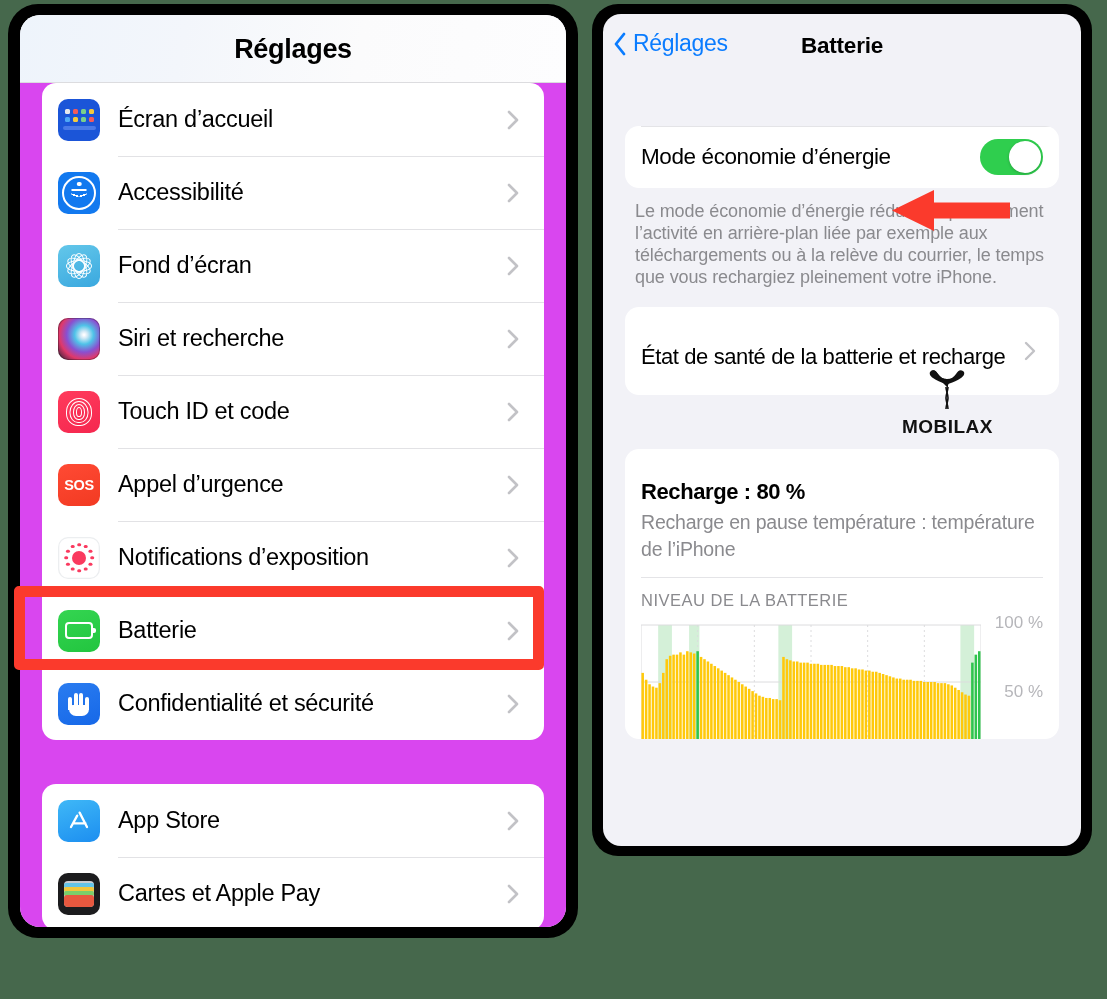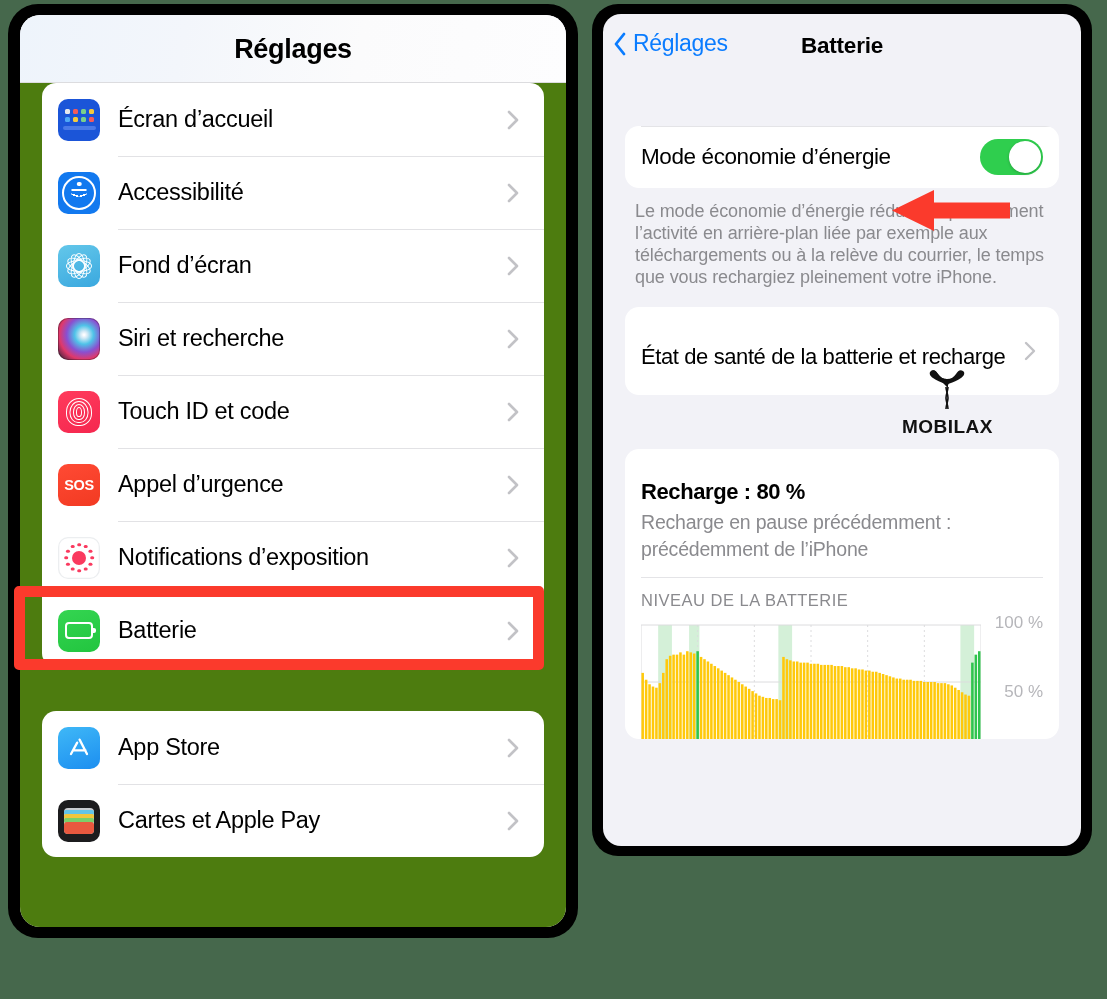--- a/index.html
+++ b/index.html
@@ -17,21 +17,21 @@
   
   #left-phone{left:8px;top:4px;width:570px;height:934px;border-radius:30px;}
   #left-phone .screen{left:12px;top:11px;right:12px;bottom:11px;width:auto;height:auto;
       background:#f2f2f7;border-radius:20px;}
 
   .l-header{position:relative;height:67px;background:linear-gradient(100deg,#eef4fb 0%,#f3f6fb 30%,#fbfbfc 62%,#fdfdfe 100%);
       border-bottom:1px solid #dcdcdf;}
   .l-header .title{position:absolute;left:0;right:0;top:19px;text-align:center;
       font-size:27px;font-weight:700;color:#000;letter-spacing:-.3px;}
 
-  .l-scroll{position:relative;height:calc(100% - 68px);background:#4d7c0f;}
+  .l-scroll{position:relative;height:calc(100% - 68px);background:#d946ef;}
 
   .card{background:#fff;border-radius:14px;margin:0 22px;overflow:hidden;}
   .row{position:relative;display:flex;align-items:center;height:73px;padding-left:16px;}
   .row + .row .sep{position:absolute;left:76px;right:0;top:0;height:1px;background:#e2e2e5;}
   .row .label{flex:1;font-size:23.5px;color:#000;letter-spacing:-.3px;margin-left:18px;}
   .chev{width:26px;margin-right:18px;color:#c2c2c6;font-size:22px;line-height:1;
       display:flex;align-items:center;justify-content:center;}
   .chev svg{display:block;}
 
   .ico{width:42px;height:42px;border-radius:10px;flex:0 0 42px;position:relative;overflow:hidden;
@@ -296,20 +296,38 @@
               <div class="b"></div>
             </div>
           <div class="label">Batterie</div>
           <div class="chev">
               <svg width="12" height="20" viewBox="0 0 12 20">
                 <path d="M2 2 L10 10 L2 18" fill="none" stroke="currentColor" stroke-width="2.6" stroke-linecap="round" stroke-linejoin="round"></path>
               </svg>
             </div>
         </div>
 
+        <div class="row">
+          <div class="sep"></div>
+          <div class="ico ico-priv">
+            <div class="hand">
+              <i style="left:0px;height:13px;"></i>
+              <i style="left:5.5px;height:17px;"></i>
+              <i style="left:11px;height:17px;"></i>
+              <i style="left:16.5px;height:13px;"></i>
+              <span class="palm"></span>
+            </div>
+          </div>
+          <div class="label">Confidentialité et sécurité</div>
+          <div class="chev">
+              <svg width="12" height="20" viewBox="0 0 12 20">
+                <path d="M2 2 L10 10 L2 18" fill="none" stroke="currentColor" stroke-width="2.6" stroke-linecap="round" stroke-linejoin="round"></path>
+              </svg>
+            </div>
+        </div>
 
       </div>
 
       <div class="gap"></div>
 
       <div class="card">
         <div class="row">
           <div class="ico ico-appstore">
             <svg width="26" height="26" viewBox="0 0 26 26">
                 <path d="M5 19 L11.2 7.6 M13.6 4.6 L21 19 M8.2 15.3 L19.5 15.3" stroke="#fff" stroke-width="2.3" stroke-linecap="round" fill="none"></path>
@@ -394,21 +412,21 @@
             <path d="M24 14 C20 14 17 12 15 9 C13 6 11 4 8 6 C5.5 7.8 7 11 10 13 C13.5 15.4 18 17.2 21.5 18.5 C22.5 18.9 23 19.6 23 20.6 L23 23" fill="#111"></path>
             <path d="M23 22 C23 26 25 29 25 33 C25 37 23 40 23 44" fill="none" stroke="#111" stroke-width="1.6"></path>
             <path d="M25 22 C25 26 23 29 23 33 C23 37 25 40 25 44" fill="none" stroke="#111" stroke-width="1.6"></path>
           </svg>
           <div class="wm-text">MOBILAX</div>
         </div>
       </div>
 
       <div class="usage" style="margin-top:4px;">
         <div class="charge-line">Recharge : 80 %</div>
-        <div class="charge-sub">Recharge en pause précédemment : précédemment de l’iPhone</div>
+        <div class="charge-sub">Recharge en pause température : température de l’iPhone</div>
         <div class="chart-sep"></div>
         <div class="chart-title">NIVEAU DE LA BATTERIE</div>
 
         <div class="chart-wrap">
           <div class="plot" id="chart-plot"><svg width="100%" height="120" viewBox="0 0 340 120" preserveAspectRatio="none">
                 <rect x="17.171717171717173" y="6" width="13.737373737373739" height="114" fill="#d4f0d8"></rect>
                 <rect x="48.080808080808076" y="6" width="10.303030303030303" height="114" fill="#d4f0d8"></rect>
                 <rect x="137.37373737373738" y="6" width="13.737373737373739" height="114" fill="#d4f0d8"></rect>
                 <rect x="319.39393939393943" y="6" width="13.737373737373739" height="114" fill="#d4f0d8"></rect>
                 <line x1="0" x2="340" y1="6" y2="6" stroke="#dcdcde" stroke-width="1"></line>

